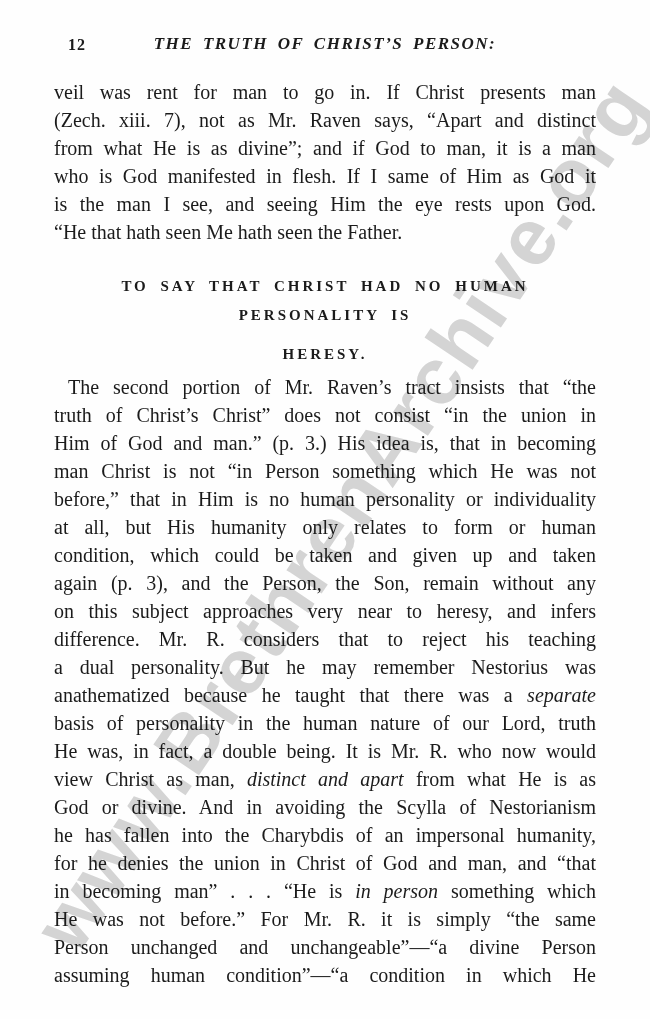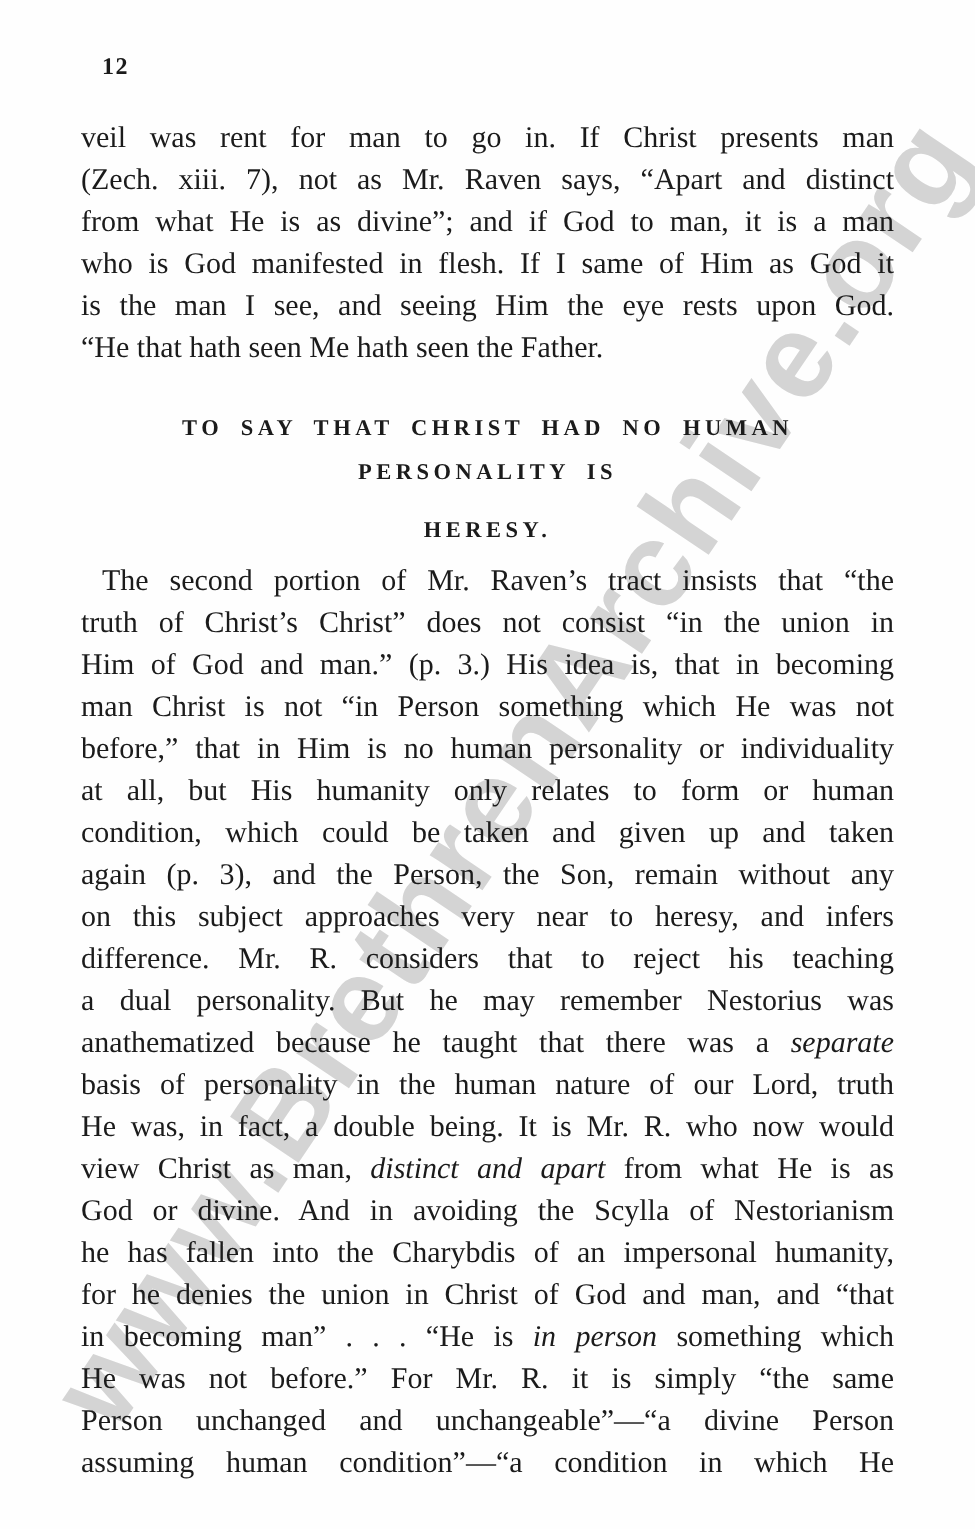--- a/index.html
+++ b/index.html
@@ -93,20 +93,21 @@
 </style>
 </head>
 <body>
 
 <div class="page">
 
   <div class="watermark">www.BrethrenArchive.org</div>
 
   <header class="running-head">
     <span class="pagenum">12</span>
+    <span class="runtitle">THE TRUTH OF CHRIST’S PERSON:</span>
   </header>
 
   <section class="page-body">
 
     <div class="para" data-last-left="true">
         <div class="line">veil was rent for man to go in.  If Christ presents man</div>
         <div class="line">(Zech. xiii. 7), not as Mr. Raven says, “Apart and distinct</div>
         <div class="line">from what He is as divine”;  and if God to man, it is a man</div>
         <div class="line">who is God manifested in flesh.  If I same of Him as God it</div>
         <div class="line">is the man I see, and seeing Him the eye rests upon God.</div>

